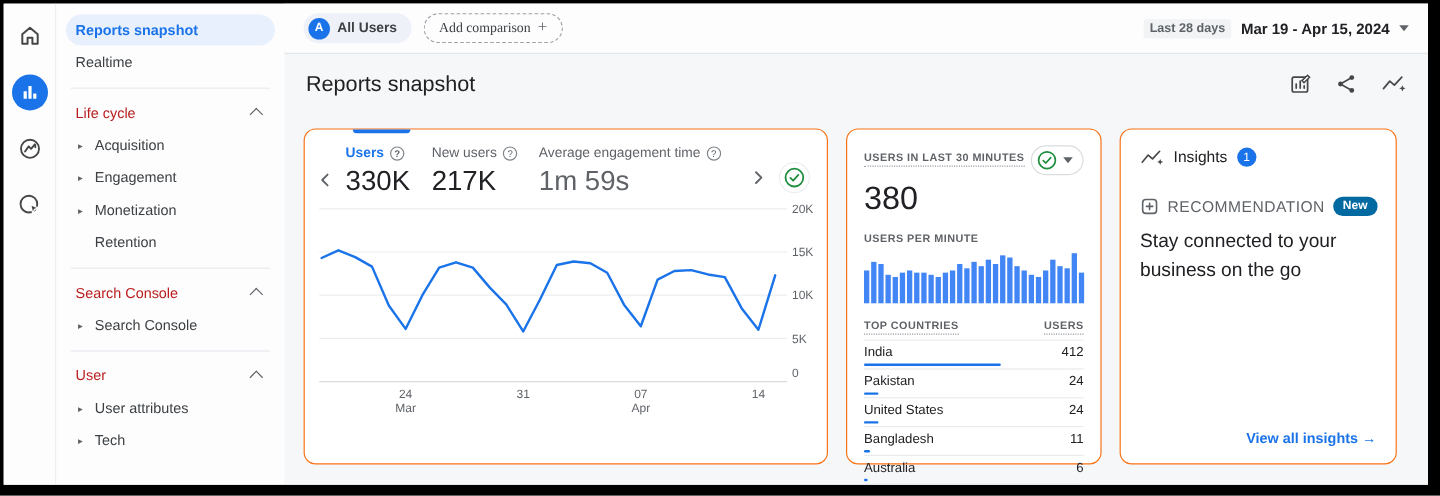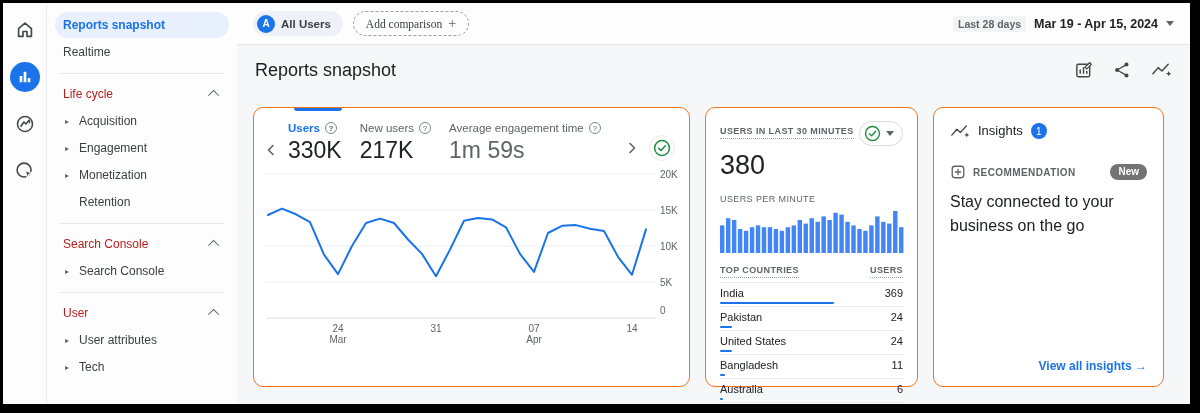--- a/index.html
+++ b/index.html
@@ -59,37 +59,37 @@
   .pager.left { margin-top:14px; }
   .pager.right { margin-left:auto; margin-top:10px; }
   .check-ring { width:26px; height:26px; border:1px solid #eceef0; border-radius:50%; display:flex; align-items:center; justify-content:center; margin:10px 2px 0 8px; cursor:pointer; }
   .chart-wrap { padding:4px 8px 0; }
 
   
   .rt-head { display:flex; align-items:flex-start; justify-content:space-between; }
   .rt-title { font-size:9px; letter-spacing:.4px; color:#5f6368; font-weight:bold; border-bottom:1px dotted #9aa0a6; padding-bottom:2px; margin-top:5px; }
   .rt-pill { display:flex; align-items:center; gap:5px; border:1px solid #dadce0; border-radius:14px; padding:3px 8px 3px 4px; cursor:pointer; background:#fff; }
   .rt-value { font-size:27px; color:#202124; margin-top:4px; }
-  .rt-sub { font-size:9px; letter-spacing:.4px; color:#5f6368; font-weight:normal; margin-top:13px; }
+  .rt-sub { font-size:9px; letter-spacing:.4px; color:#5f6368; font-weight:bold; margin-top:13px; }
   .rt-bars { margin-top:5px; }
   .ct-head { display:flex; justify-content:space-between; margin-top:8px; padding-bottom:4px; border-bottom:1px solid #e8eaed; }
   .ct-head span { font-size:9px; letter-spacing:.4px; color:#5f6368; font-weight:bold; border-bottom:1px dotted #9aa0a6; padding-bottom:2px; }
   .c-row { padding:4px 0 2px; border-bottom:1px solid #e8eaed; }
   .c-line1 { display:flex; justify-content:space-between; font-size:11px; color:#202124; }
   .c-bar { height:2px; background:#1a73e8; margin-top:3px; border-radius:1px; }
   .rt-link-row, .ins-link-row { margin-top:auto; text-align:right; }
   .link { font-size:12px; color:#1a73e8; font-weight:bold; text-decoration:none; cursor:pointer; }
 
   
   .ins-head { display:flex; align-items:flex-start; gap:8px; }
   .ins-title { font-size:13px; color:#202124; }
   .ins-badge { width:16px; height:16px; border-radius:50%; background:#1a73e8; color:#fff; font-size:10px; display:flex; align-items:center; justify-content:center; }
   .rec-row { display:flex; align-items:center; gap:7px; margin-top:24px; }
-  .rec-label { font-size:10px; letter-spacing:.4px; color:#5f6368; font-weight:bold; }
-  .new-badge { margin-left:auto; background:#737373; color:#fff; font-size:10px; font-weight:bold; padding:2px 8px 3px; border-radius:10px; }
+  .rec-label { font-size:13px; letter-spacing:.4px; color:#5f6368; font-weight:normal; }
+  .new-badge { margin-left:auto; background:#0369a1; color:#fff; font-size:10px; font-weight:bold; padding:2px 8px 3px; border-radius:10px; }
   .ins-text { font-size:16px; color:#202124; line-height:1.5; margin-top:10px; }
 
   svg text { font-family:"Liberation Sans", sans-serif; }
 </style>
 </head>
 <body>
 
 <div class="app">
 
   <div class="rail">
@@ -344,21 +344,21 @@
             </svg>
         </div>
         <div class="ct-head">
           <span>TOP COUNTRIES</span>
           <span>USERS</span>
         </div>
         <div id="countries-list">
             <div class="c-row">
               <div class="c-line1">
                 <span>India</span>
-                <span>369</span>
+                <span>412</span>
               </div>
               <div class="c-bar" style="width: 62.3684%;"></div>
             </div>
             <div class="c-row">
               <div class="c-line1">
                 <span>Pakistan</span>
                 <span>24</span>
               </div>
               <div class="c-bar" style="width: 6.31579%;"></div>
             </div>

